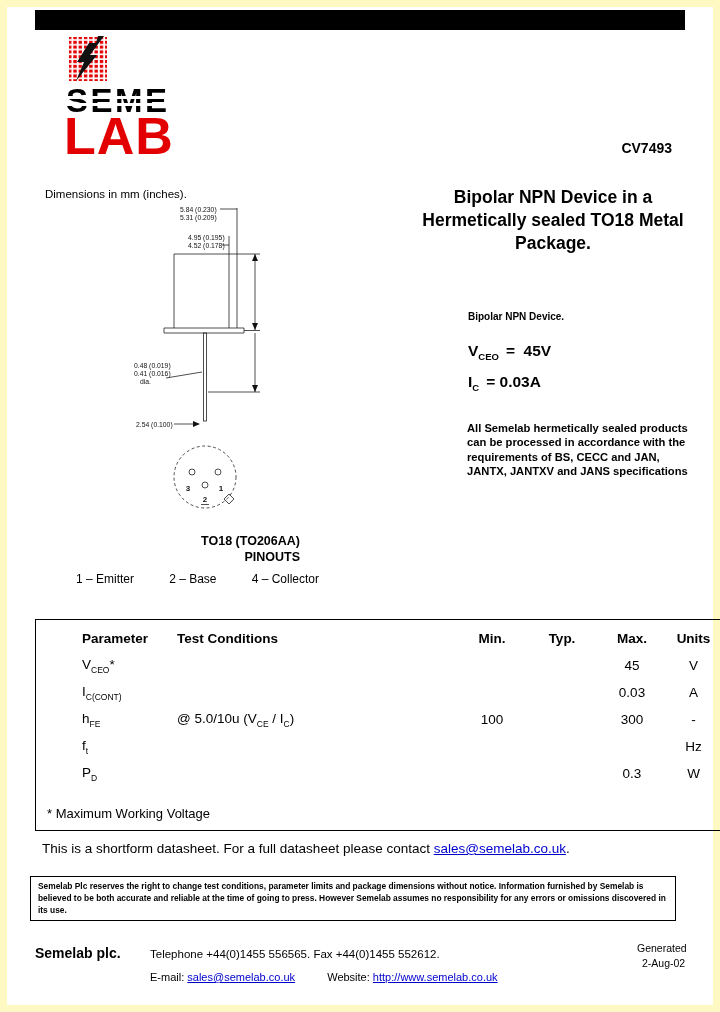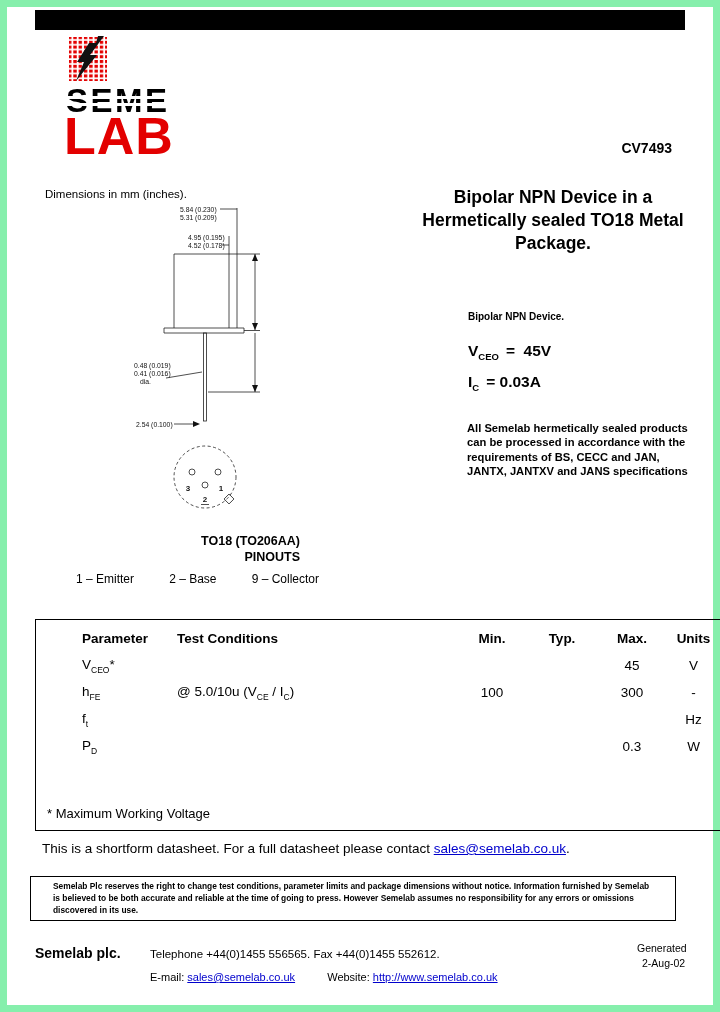--- a/index.html
+++ b/index.html
@@ -1,16 +1,16 @@
 <!DOCTYPE html>
 <html><head>
 <meta charset="utf-8">
 <style>
   html,body{margin:0;padding:0;}
-  .canvas{position:relative;width:720px;height:1012px;background:#86efac;font-family:"Liberation Sans",sans-serif;color:#000;overflow:hidden;}
+  .canvas{position:relative;width:720px;height:1012px;background:#fef9c3;font-family:"Liberation Sans",sans-serif;color:#000;overflow:hidden;}
   .page{position:absolute;left:7px;top:7px;right:7px;bottom:7px;background:#ffffff;}
   .topbar{position:absolute;left:35px;top:10px;width:650px;height:20px;background:#000;}
   .logo-mark{position:absolute;left:68px;top:36px;}
   .logo-seme{position:absolute;left:66px;top:84px;font-size:33px;font-weight:bold;letter-spacing:2.5px;line-height:1;}
   .logo-seme .stripe{position:absolute;left:0;width:100%;height:2.5px;background:#fff;}
   .logo-seme .s1{top:12px}.logo-seme .s2{top:19px}
   .logo-lab{position:absolute;left:64px;top:110px;font-size:52px;font-weight:bold;color:#e30000;letter-spacing:1px;line-height:1;}
   .part-number{position:absolute;right:48px;top:92px;font-size:14px;font-weight:bold;margin-top:48px;}
   .dims-note{position:absolute;left:45px;top:188px;font-size:11.5px;}
   .drawing{position:absolute;left:118px;top:200px;}
@@ -32,21 +32,21 @@
   .spec-table{border-collapse:collapse;width:100%;margin-top:5px;}
   .spec-table th,.spec-table td{font-size:13.5px;height:27px;padding:0;font-weight:normal;vertical-align:middle;}
   .spec-table th{font-weight:bold;}
   .spec-table sub{font-size:8.5px;}
   .c1{text-align:left;padding-left:10px !important;}
   .c2{text-align:left;padding-left:5px !important;}
   .cC{text-align:center;margin-top:24px;}
   .footnote{position:absolute;left:11px;bottom:9px;font-size:13px;}
   .contact{position:absolute;left:42px;top:841px;font-size:13.5px;}
   a.link{color:#0000cc;text-decoration:underline;cursor:pointer;}
-  .disclaimer{position:absolute;left:30px;top:876px;width:646px;border:1px solid #000;font-size:8.4px;font-weight:bold;line-height:1.45;padding:3px 22px;box-sizing:border-box;}
+  .disclaimer{position:absolute;left:30px;top:876px;width:646px;border:1px solid #000;font-size:8.4px;font-weight:bold;line-height:1.45;padding:3px 7px;box-sizing:border-box;}
   .company{position:absolute;left:35px;top:945px;font-size:14px;font-weight:bold;}
   .phone{position:absolute;left:150px;top:948px;font-size:11.5px;}
   .emailrow{position:absolute;left:150px;top:971px;font-size:11px;}
   .emailrow .gap{display:inline-block;width:26px;}
   .generated{position:absolute;left:637px;top:941px;font-size:10.5px;line-height:1.4;}
   .generated .date{margin-left:5px;}
 </style>
 </head>
 <body>
 
@@ -126,21 +126,21 @@
   </svg>
 
   <div class="caption">
     <div>TO18 (TO206AA)</div>
     <div>PINOUTS</div>
   </div>
 
   <div class="pinouts">
     <span>1 – Emitter</span>
     <span>2 – Base</span>
-    <span>9 – Collector</span>
+    <span>4 – Collector</span>
   </div>
 
   <div class="title">Bipolar NPN Device in a Hermetically sealed TO18 Metal Package.</div>
   <div class="subtitle">Bipolar NPN Device.</div>
 
   <div class="spec vceo">
     <span>V</span><sub>CEO</sub><span class="val">=  45V</span>
   </div>
   <div class="spec icspec">
     <span>I</span><sub>C</sub><span class="val">= 0.03A</span>
@@ -169,20 +169,28 @@
       </tr>
       <tr>
         <td class="c1"><span>V</span><sub>CEO</sub><span>*</span></td>
         <td class="c2"></td>
         <td class="cC"></td>
         <td class="cC"></td>
         <td class="cC">45</td>
         <td class="cC">V</td>
       </tr>
       <tr>
+        <td class="c1"><span>I</span><sub>C(CONT)</sub><span></span></td>
+        <td class="c2"></td>
+        <td class="cC"></td>
+        <td class="cC"></td>
+        <td class="cC">0.03</td>
+        <td class="cC">A</td>
+      </tr>
+      <tr>
         <td class="c1"><span>h</span><sub>FE</sub><span></span></td>
         <td class="c2"><span>@ 5.0/10u (V</span><sub>CE</sub><span> / I</span><sub>C</sub><span>)</span></td>
         <td class="cC">100</td>
         <td class="cC"></td>
         <td class="cC">300</td>
         <td class="cC">-</td>
       </tr>
       <tr>
         <td class="c1"><span>f</span><sub>t</sub><span></span></td>
         <td class="c2"></td>

